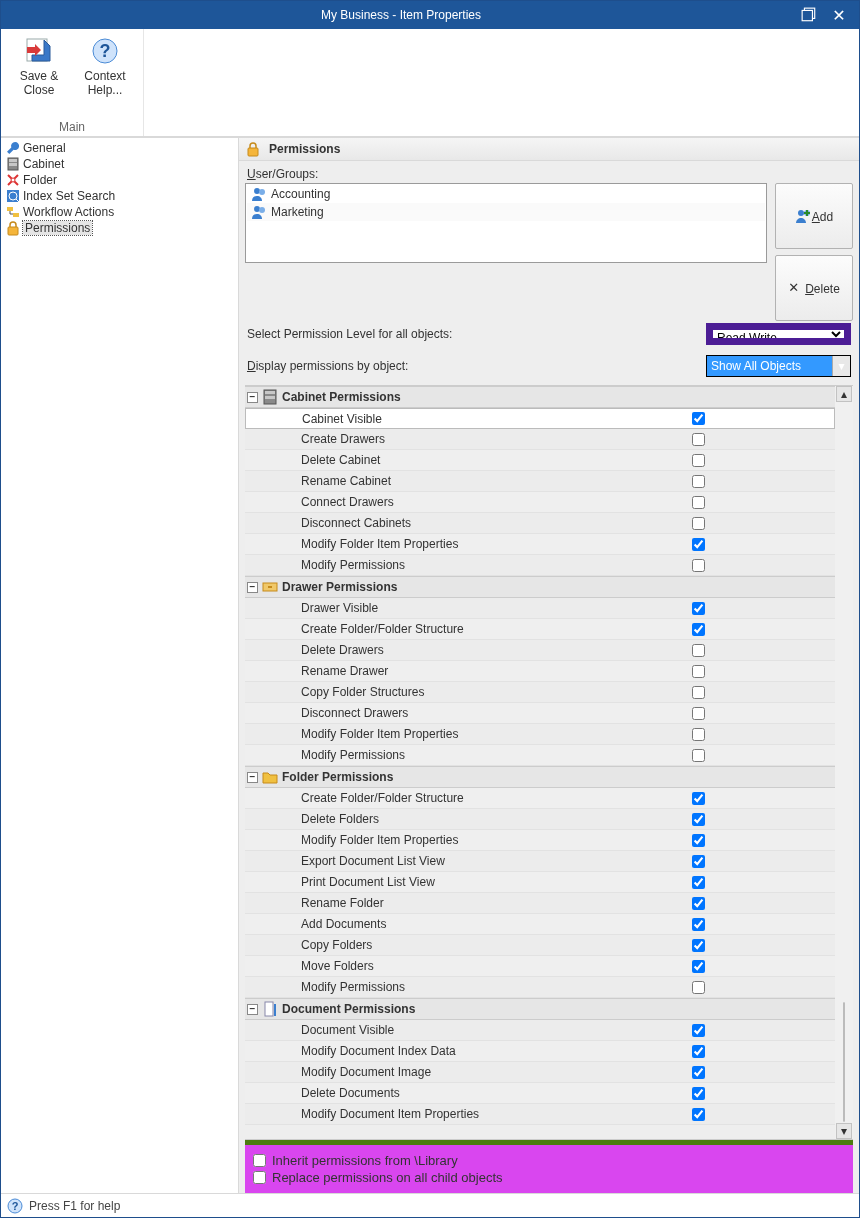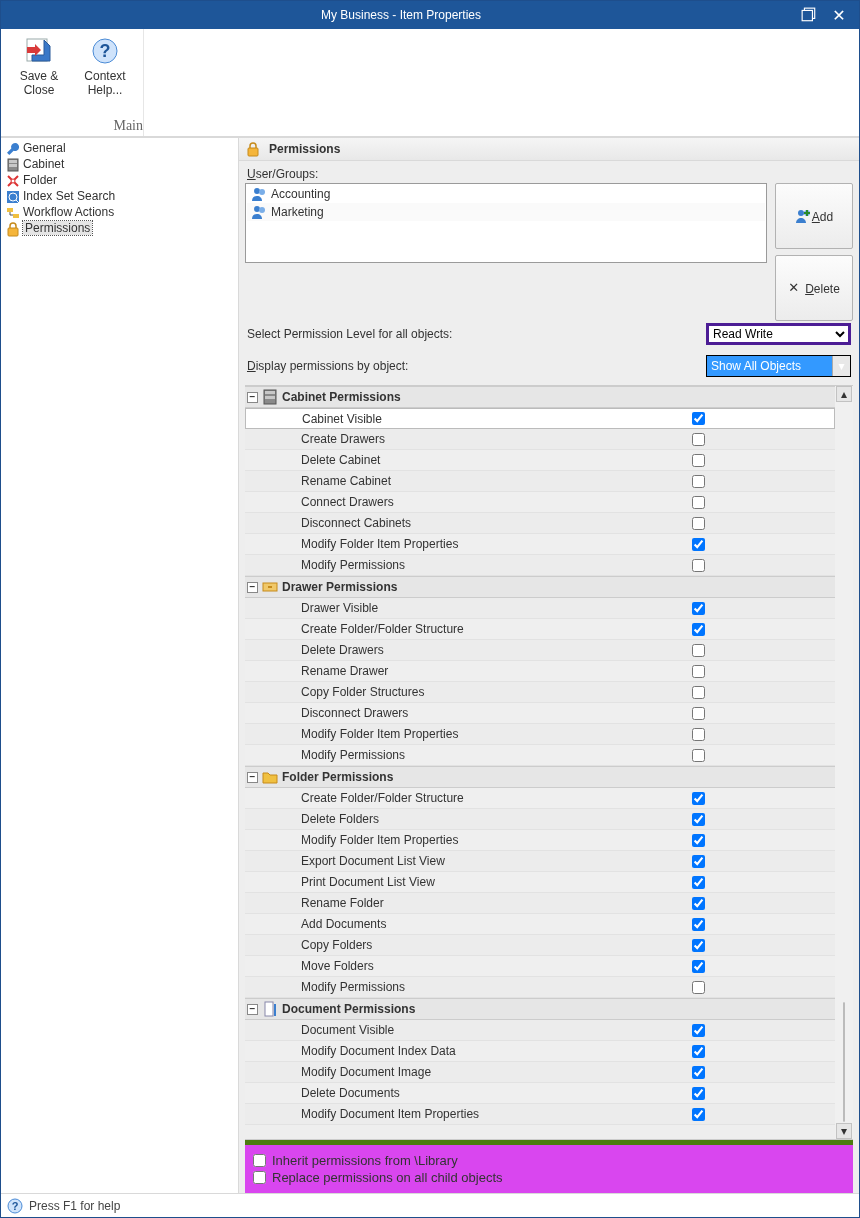--- a/index.html
+++ b/index.html
@@ -54,25 +54,24 @@
     display: flex;
     flex-direction: column;
     align-items: center;
     position: relative;
     padding: 4px 8px 14px 8px;
     border-right: 1px solid #e6e6e6;
   }
   .ribbon-group .label {
     position: absolute;
     bottom: 2px;
-    font-size: 14px;
+    font-size: 12px;
     color: #666;
     width: 100%;
-    text-align: right;
-    font-family: Liberation Serif, serif;
+    text-align: center;
   }
   .ribbon-buttons {
     display: flex;
     gap: 6px;
   }
   .ribbon-btn {
     width: 60px;
     display: flex;
     flex-direction: column;
     align-items: center;
@@ -109,21 +108,21 @@
     border-bottom: 1px solid #d9d9d9;
     padding: 3px 6px;
     font-weight: bold;
     display: flex;
     align-items: center;
     gap: 6px;
   }
   .nav-list { padding: 2px 0; }
   .nav-item {
     display: flex;
-    align-items: flex-start;
+    align-items: center;
     gap: 6px;
     padding: 1px 6px 1px 22px;
     cursor: default;
     position: relative;
   }
   .nav-item .nicon {
     width: 16px;
     height: 16px;
     display: flex;
     align-items: center;
@@ -198,21 +197,21 @@
   .opt-row {
     display: flex;
     justify-content: space-between;
     align-items: center;
     margin: 2px 2px 8px 2px;
   }
   .opt-row .u { text-decoration: underline; }
   select.combo, .combo {
     font: inherit;
     height: 22px;
-    border: 3px solid #4c1d95;
+    border: 7px solid #4c1d95;
   }
   .combo-level { width: 145px; background:#fff;}
   .combo-display { width: 145px; background: #3399ff; color:#fff; border:1px solid #000; display:flex; align-items:center; }
   .combo-display .seltxt { flex:1; padding: 0 4px; background:#3399ff; }
   .combo-display .arrow { width:18px; height:100%; background:#e8e8e8; display:flex; align-items:center; justify-content:center; border-left:1px solid #aaa;}
   
   .perm-scroll {
     flex: 1;
     display: flex;
     border-top: 1px solid #ccc;

